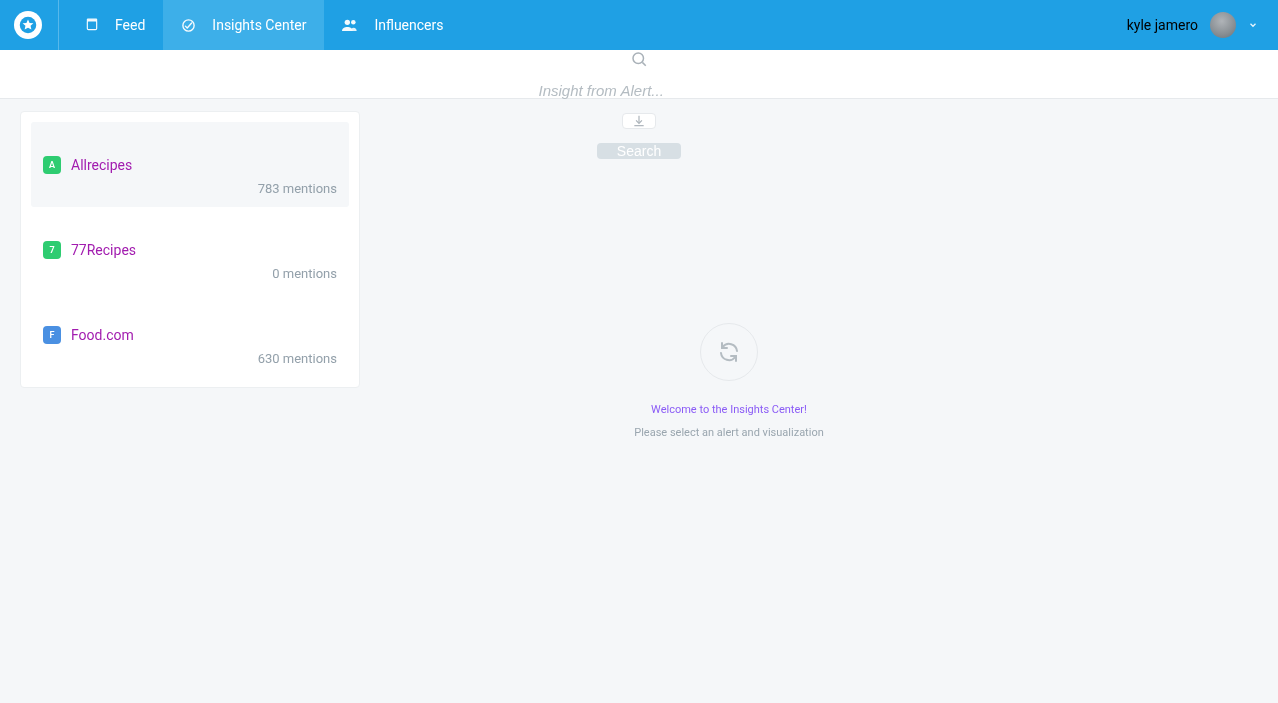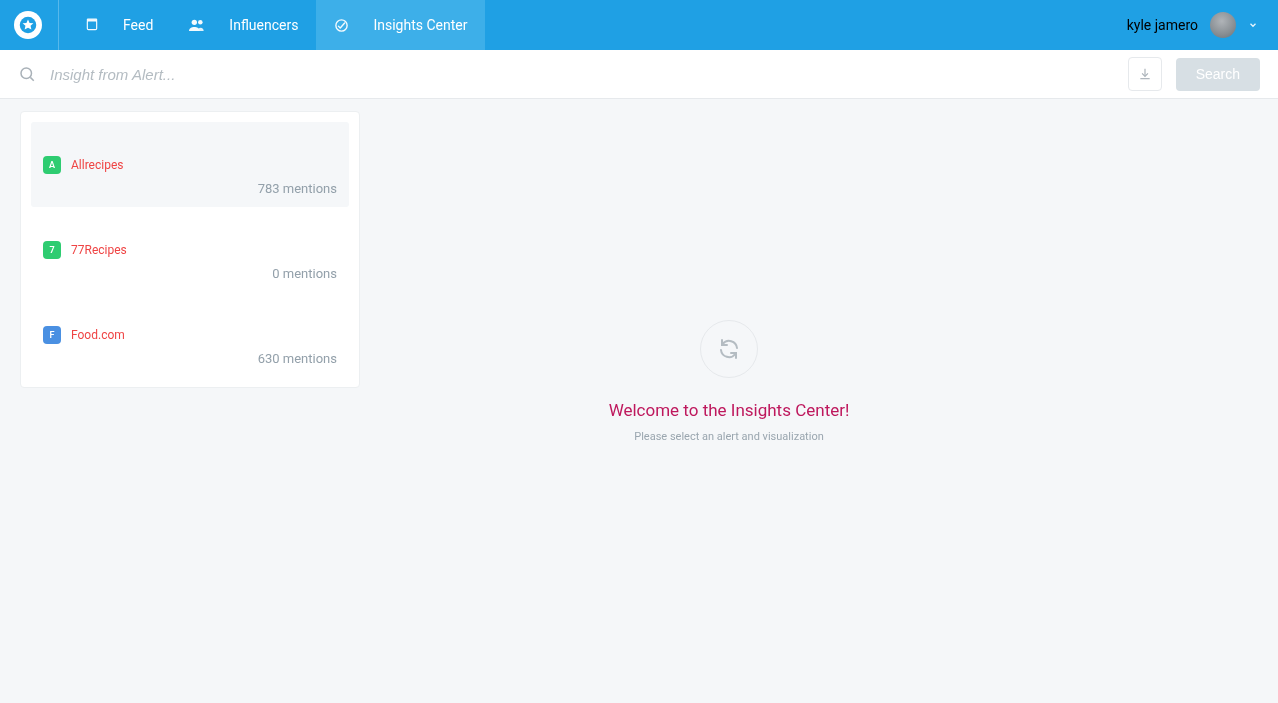--- a/index.html
+++ b/index.html
@@ -37,21 +37,21 @@
     justify-content: center;
   }
   .nav-items {
     display: flex;
     height: 100%;
     margin-left: 8px;
   }
   .nav-item {
     display: flex;
     align-items: center;
-    gap: 24px;
+    gap: 16px;
     padding: 0 18px;
     color: #fff;
     font-size: 14px;
     cursor: pointer;
     height: 100%;
   }
   .nav-item.active {
     background: #3dafe9;
   }
   .nav-item .ico { display: flex; align-items: center; opacity: 0.95; }
@@ -74,20 +74,21 @@
 
   
   .searchbar {
     height: 49px;
     background: #fff;
     display: flex;
     align-items: center;
     padding: 0 18px;
     border-bottom: 1px solid #e6e9ec;
     gap: 14px;
+    flex-direction: column;
   }
   .searchbar .search-ico { color: #a9b1b8; display:flex; }
   .searchbar input {
     flex: 1;
     border: none;
     outline: none;
     font-size: 15px;
     font-style: italic;
     color: #37404a;
     background: transparent;
@@ -155,22 +156,22 @@
     display: flex;
     align-items: center;
     justify-content: center;
     margin-right: 10px;
     flex-shrink: 0;
   }
   .badge-green { background: #2ecc71; }
   .badge-blue  { background: #4a90e2; }
   .alert-name {
     flex: 1;
-    font-size: 12px;
-    color: #ef4444;
+    font-size: 14px;
+    color: #a21caf;
   }
   .alert-count {
     font-size: 13px;
     color: #93a0aa;
     margin-top: 48px;
   }
 
   .content {
     flex: 1;
     display: flex;
@@ -190,22 +191,22 @@
     height: 58px;
     border-radius: 50%;
     border: 1px solid #e6e9ec;
     display: flex;
     align-items: center;
     justify-content: center;
     color: #b4bcc2;
     margin-bottom: 22px;
   }
   .empty-title {
-    font-size: 17px;
-    color: #be185d;
+    font-size: 11px;
+    color: #8b5cf6;
     margin-bottom: 10px;
   }
   .empty-sub {
     font-size: 11px;
     color: #9aa6af;
   }
 </style>
 </head>
 <body>
 
@@ -222,40 +223,40 @@
 
   <div class="nav-items">
     <div class="nav-item">
       <span class="ico">
         <svg width="14" height="14" viewBox="0 0 24 24" fill="none" stroke="#fff" stroke-width="2">
           <rect x="4" y="4" width="16" height="16" rx="2"></rect>
           <rect x="4" y="2" width="16" height="3" rx="1" fill="#fff"></rect>
         </svg>
       </span>
       <span>Feed</span>
+    </div>
+    <div class="nav-item active">
+      <span class="ico">
+        <svg width="15" height="15" viewBox="0 0 24 24" fill="none" stroke="#fff" stroke-width="2.2">
+          <circle cx="12" cy="12" r="9"></circle>
+          <path d="M7 13 l3 3 7-8" stroke-linecap="round" stroke-linejoin="round"></path>
+        </svg>
+      </span>
+      <span>Insights Center</span>
     </div>
     <div class="nav-item">
       <span class="ico">
         <svg width="16" height="14" viewBox="0 0 24 18" fill="#fff">
           <circle cx="8" cy="5" r="4"></circle>
           <circle cx="17" cy="5" r="3.4"></circle>
           <path d="M0 18c0-4 4-6 8-6s8 2 8 6z"></path>
           <path d="M13 18c0-2.8 1.8-5 4.5-5s4.5 2.2 4.5 5z" opacity="0.9"></path>
         </svg>
       </span>
       <span>Influencers</span>
-    </div>
-    <div class="nav-item active">
-      <span class="ico">
-        <svg width="15" height="15" viewBox="0 0 24 24" fill="none" stroke="#fff" stroke-width="2.2">
-          <circle cx="12" cy="12" r="9"></circle>
-          <path d="M7 13 l3 3 7-8" stroke-linecap="round" stroke-linejoin="round"></path>
-        </svg>
-      </span>
-      <span>Insights Center</span>
     </div>
   </div>
 
   <div class="nav-spacer"></div>
 
   <div class="user-area">
     <span>kyle jamero</span>
     <div class="avatar"></div>
     <span class="chevron">
       <svg width="10" height="10" viewBox="0 0 24 24" fill="none" stroke="#fff" stroke-width="3">

